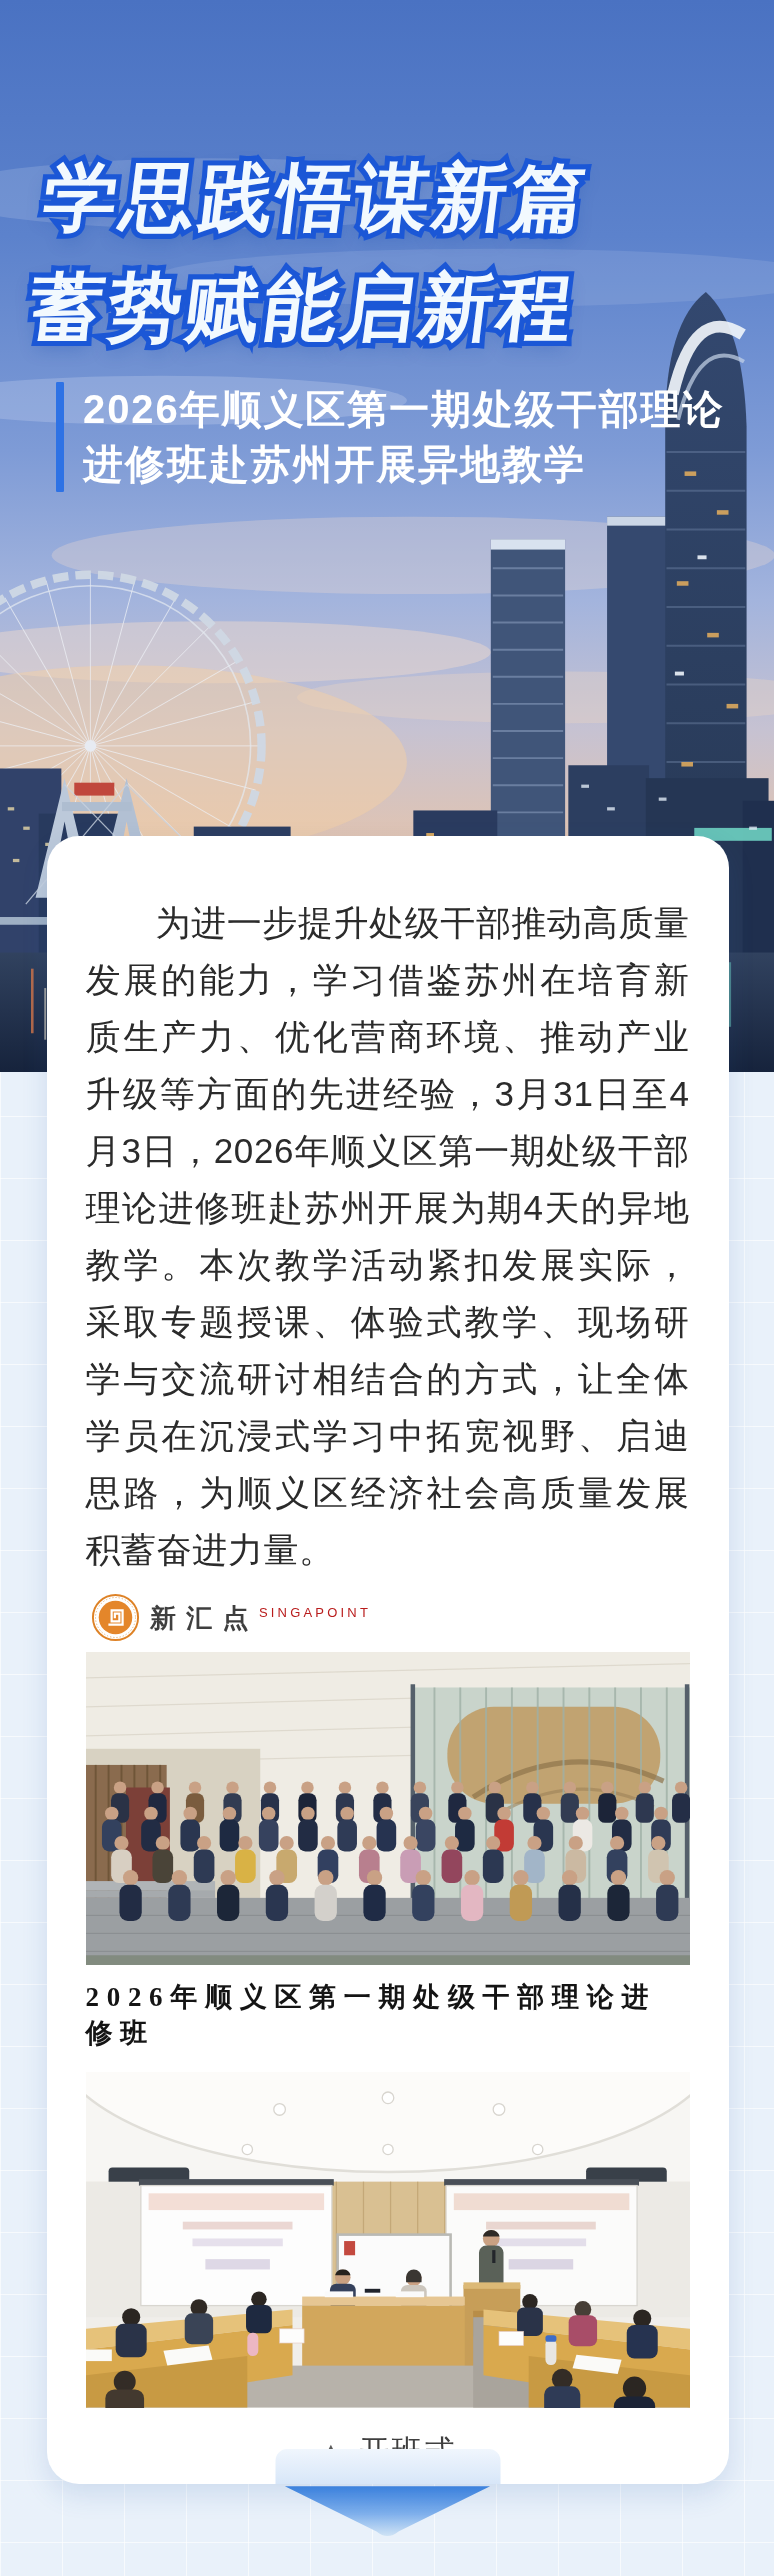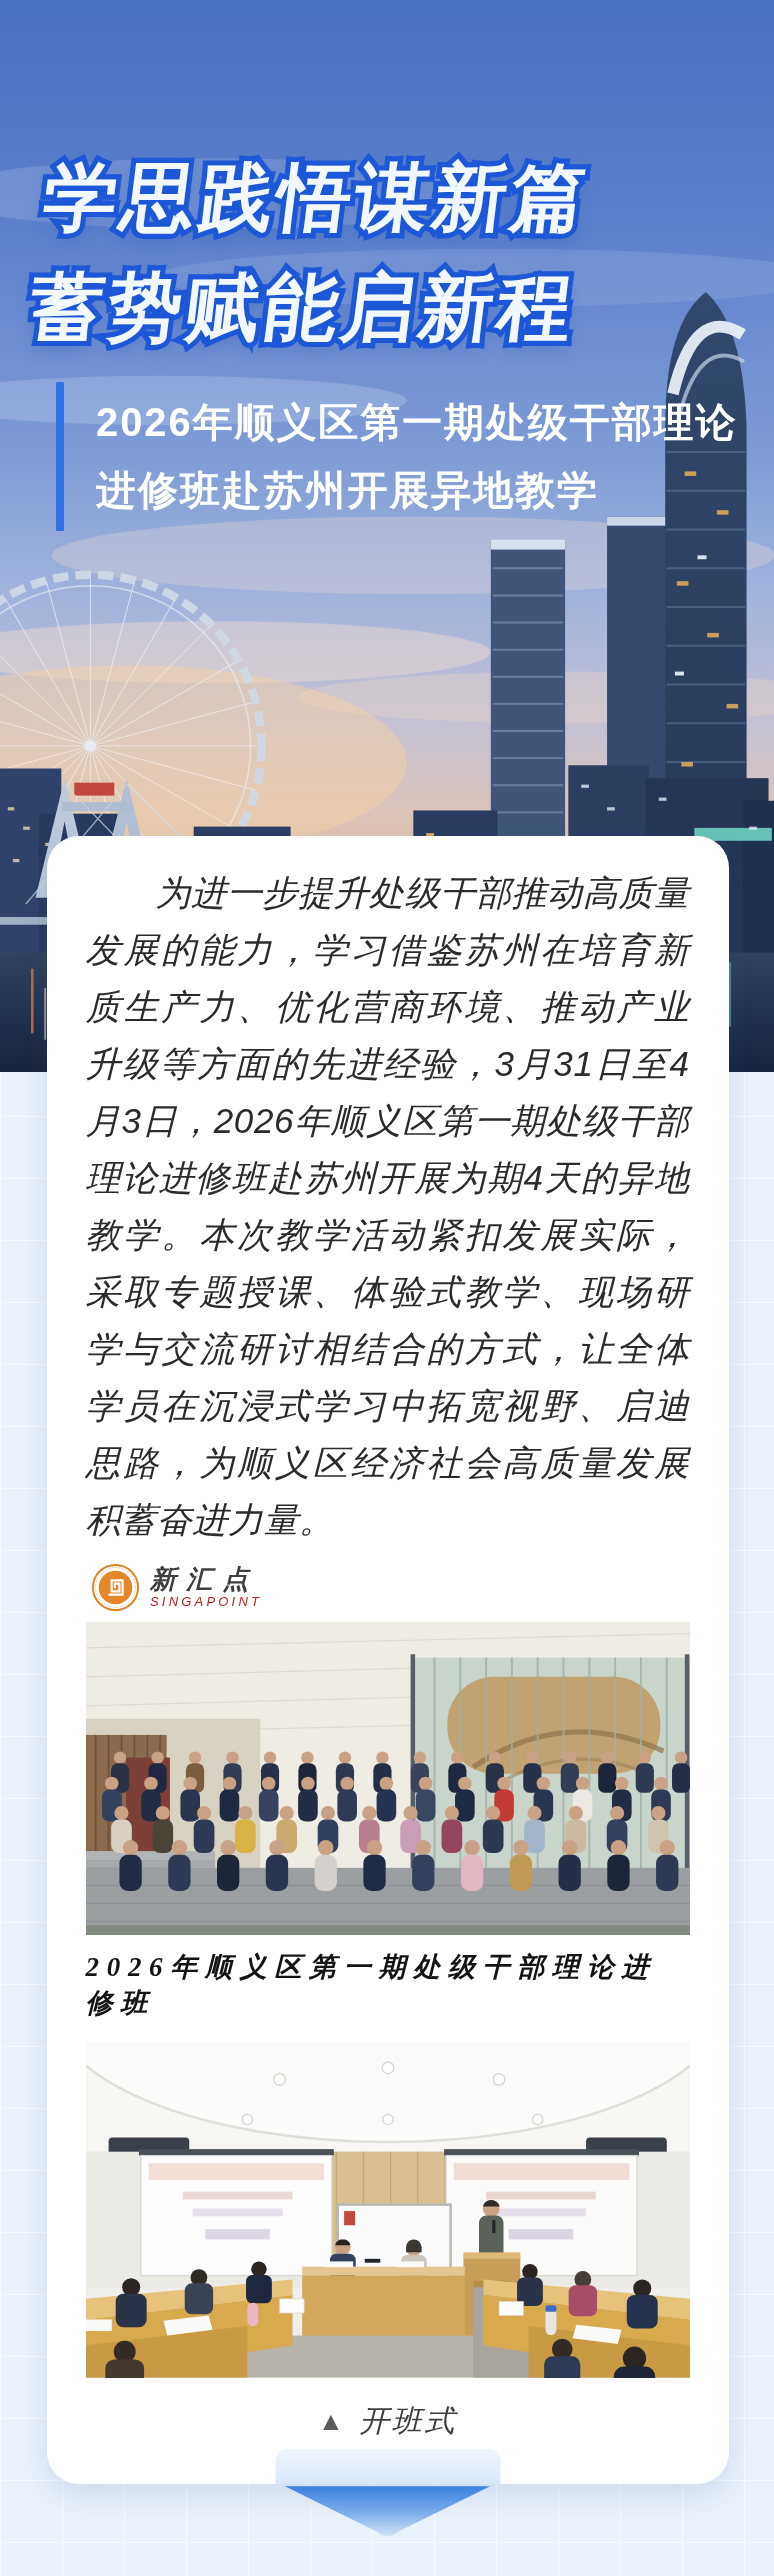--- a/index.html
+++ b/index.html
@@ -31,45 +31,44 @@
     text-shadow:0 6.5px 17px rgba(18,70,170,.35);
   }
   .title-line .fill{position:relative;color:#f2f9fe;}
 
   .hero-subtitle{
     position:absolute;left:56px;top:382px;
     display:flex;align-items:stretch;
   }
   .subtitle-bar{width:7.7px;background:#2e72e5;margin-right:19.4px;border-radius:1.3px;}
   .subtitle-text{color:#ffffff;font-weight:700;font-size:40px;line-height:55px;letter-spacing:1.9px;}
-  .subtitle-text p{margin:13px;}
+  .subtitle-text p{margin:0;}
 
   
   .card{
     position:relative;
     width:682px;height:1648px;box-sizing:border-box;
     margin:-236px auto 0 auto;
     background:#ffffff;border-radius:32px;
     box-shadow:0 10.3px 27px rgba(40,90,170,.14);
-    padding:28px 39px 0 39px;
+    padding:58px 39px 0 39px;
     overflow:hidden;
-    font-style:italic;
   }
   .article-paragraph{
     margin:0;color:#2b2b2b;
     font-size:35px;line-height:57px;letter-spacing:0.6px;
     text-align:justify;text-indent:2em;
     font-weight:500;
   }
 
   
   .photo1{margin:10.3px 0 0 0;padding:0;}
   .logo-row{display:flex;align-items:center;height:59px;margin:0 0 5.2px 5.2px;}
   .logo-mark{width:49px;height:49px;display:block;flex:0 0 auto;}
-  .logo-text-col{margin-left:10.3px;display:flex;flex-direction:column;}
+  .logo-text-col{margin-left:10.3px;display:flex;}
   .logo-zh{font-size:26px;color:#3f3f3f;font-weight:700;letter-spacing:10.3px;line-height:28px;}
   .logo-en{font-size:13px;color:#b91c1c;letter-spacing:3.2px;line-height:17px;}
   .photo-frame{width:604px;display:block;}
   .photo-frame svg{display:block;width:604px;}
   .photo1 figcaption{}
   .caption-title{
     margin-top:14px;
     font-family:"Liberation Serif","DejaVu Serif",serif;
     font-size:27px;font-weight:700;color:#141414;letter-spacing:7.7px;
   }

